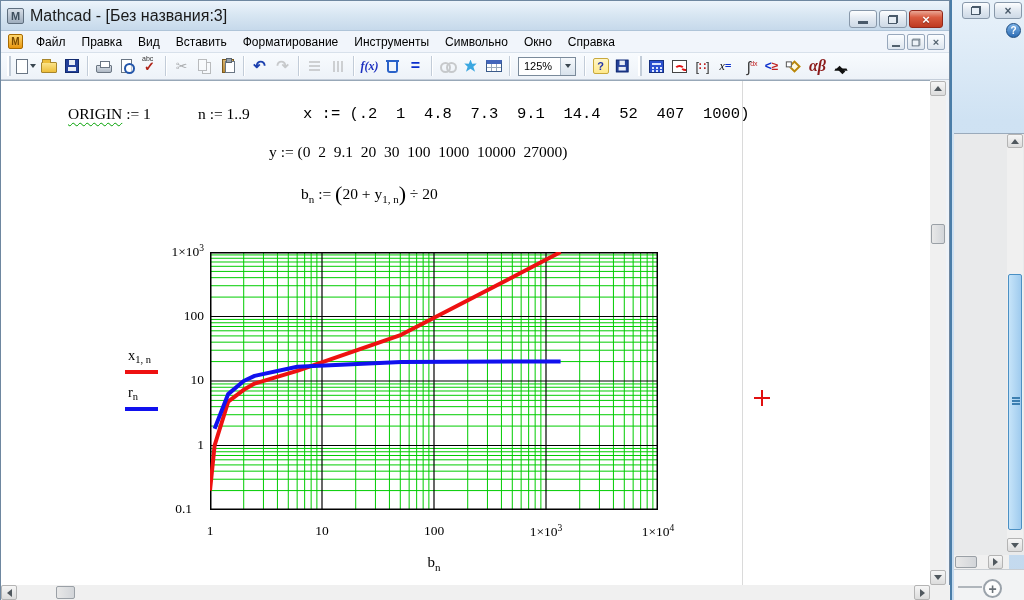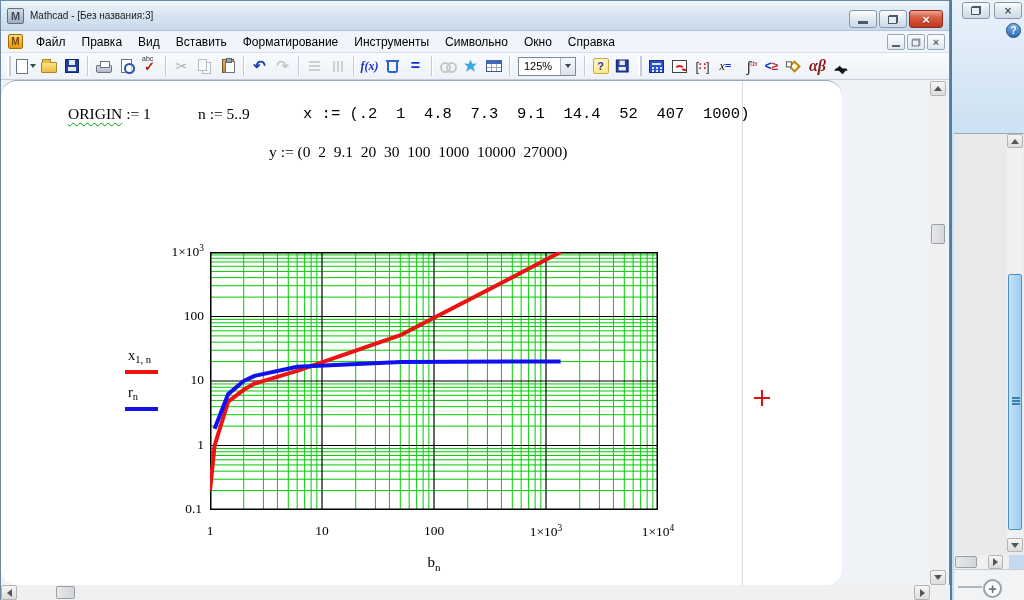--- a/index.html
+++ b/index.html
@@ -11,21 +11,21 @@
   #mcwin { position:absolute; left:0; top:0; width:950px; height:600px;
            border:1px solid #6E87A0; background:#EFF3F8; }
 
   
   #titlebar { position:absolute; left:0; top:0; right:0; height:30px;
               background:linear-gradient(#EDF4FB, #D9E7F3 45%, #C6D9EB);
               border-bottom:1px solid #AFC4D8; display:flex; align-items:center; }
   .app-ico { width:17px; height:16px; margin:0 6px 0 6px; background:linear-gradient(#D7DFE8,#9FAEBE);
              border:1px solid #5E6E7E; border-radius:2px; color:#3E4E5E; font-weight:bold;
              font-size:11px; display:flex; align-items:center; justify-content:center; }
-  #title-text { font-size:10px; color:#1A1A1A; }
+  #title-text { font-size:16px; color:#1A1A1A; }
   #caption-btns { position:absolute; right:6px; top:9px; display:flex; gap:2px; }
   .cap-btn { width:28px; height:18px; border:1px solid #8898AA; border-radius:3px;
              background:linear-gradient(#FDFEFF,#E3EAF2 45%,#CDD9E6);
              display:flex; align-items:center; justify-content:center; }
   .cap-btn.close { width:34px; border-color:#93281A;
              background:linear-gradient(#E9A796,#D95B40 40%,#BE3A20); }
   .min-g { width:10px; height:3px; background:#4A5A6A; margin-top:7px; }
   .restore-g { width:10px; height:9px; position:relative; }
   .restore-g::before { content:""; position:absolute; right:0; top:0; width:7px; height:6px; border:1px solid #4A5A6A; }
   .restore-g::after  { content:""; position:absolute; left:0; bottom:0; width:7px; height:6px; border:1px solid #4A5A6A; background:#E6EDF4; }
@@ -125,22 +125,22 @@
   .ic-bool { font-size:12px; font-weight:bold; color:#0B2FCC; }
   .ic-bool::after { content:"≥"; color:#C02020; }
   .ic-prog { width:9px; height:9px; border:2px solid #B8860B; background:#FFF9E0; transform:rotate(45deg); position:relative; }
   .ic-prog::before { content:""; position:absolute; left:-6px; top:2px; width:4px; height:4px; border:1px solid #555; background:#FFF; transform:rotate(-45deg); }
   .ic-greek { font-family:"Liberation Serif",serif; font-style:italic; font-weight:bold; font-size:16px; color:#8B1A1A; }
   .ic-symb { width:14px; height:7px; position:relative; margin-top:2px; }
   .ic-symb::before { content:""; position:absolute; left:3px; top:2px; width:8px; height:8px; background:#111; transform:rotate(45deg) scaleY(.5); }
   .ic-symb::after { content:""; position:absolute; left:1px; top:4px; width:12px; height:3px; background:#111; transform:perspective(10px) rotateX(40deg); }
 
   
-  #sheet { position:absolute; left:0; top:79px; width:841px; height:505px; background:#FFF;
-           border-top:1px solid #98A8B8; overflow:hidden;border-radius:16px; }
+  #sheet { position:absolute; left:0; top:79px; width:929px; height:505px; background:#FFF;
+           border-top:1px solid #98A8B8; overflow:hidden; }
   .margin-line { position:absolute; left:741px; top:0; width:1px; height:100%; background:#DADADA; }
   .math { position:absolute; font-family:"Liberation Serif", serif; font-size:15.5px; color:#000; white-space:pre; }
   .math sub { font-size:11px; vertical-align:-4px; line-height:0; }
   .bp { font-size:22px; font-weight:300; vertical-align:-2px; }
   .squiggle { text-decoration:underline; text-decoration-style:wavy; text-decoration-color:#00A000;
               text-decoration-thickness:1px; text-underline-offset:3px; }
 
   
   #plot-region { position:absolute; left:209px; top:171px; width:449px; height:259px; }
   .tick { position:absolute; font-family:"Liberation Serif", serif; font-size:13.5px; color:#000; }
@@ -349,26 +349,27 @@
         <span class="tbi">
           <span class="ic ic-symb"></span>
         </span>
       </div>
 
     <div id="sheet">
       <div class="margin-line"></div>
 
       <div class="math" style="left:67px; top:24px;"><span class="squiggle">ORIGIN</span><span> := 1</span></div>
 
-      <div class="math" style="left:197px; top:24px;">n := 5..9</div>
+      <div class="math" style="left:197px; top:24px;">n := 1..9</div>
 
       <div class="math" style="left:302px; top:24px;font-family:Liberation Mono, monospace;">x := (.2  1  4.8  7.3  9.1  14.4  52  407  1000)</div>
 
       <div class="math" style="left:268px; top:62px;">y := (0  2  9.1  20  30  100  1000  10000  27000)</div>
 
+      <div class="math" style="left:300px; top:100px;">b<sub>n</sub> := <span class="bp">(</span>20 + y<sub>1, n</sub><span class="bp">)</span> ÷ 20</div>
 
 
       <div id="plot-region"><svg width="449" height="259" viewBox="0 0 449 259">
             <line x1="33.71535951436589" y1="0" x2="33.71535951436589" y2="258" stroke="#00CC00" stroke-width="1"></line>
             <line x1="53.43758052860219" y1="0" x2="53.43758052860219" y2="258" stroke="#00CC00" stroke-width="1"></line>
             <line x1="67.43071902873179" y1="0" x2="67.43071902873179" y2="258" stroke="#00CC00" stroke-width="1"></line>
             <line x1="78.28464048563411" y1="0" x2="78.28464048563411" y2="258" stroke="#00CC00" stroke-width="1"></line>
             <line x1="87.15294004296808" y1="0" x2="87.15294004296808" y2="258" stroke="#00CC00" stroke-width="1"></line>
             <line x1="94.65098048159676" y1="0" x2="94.65098048159676" y2="258" stroke="#00CC00" stroke-width="1"></line>
             <line x1="101.14607854309767" y1="0" x2="101.14607854309767" y2="258" stroke="#00CC00" stroke-width="1"></line>
@@ -437,21 +438,21 @@
             <line x1="0" y1="64.5" x2="448" y2="64.5" stroke="#000000" stroke-width="1.2"></line>
             <rect x="0.75" y="0.75" width="446.5" height="256.5" fill="none" stroke="#000000" stroke-width="1.5"></rect>
             <polyline points="0.0,238.6 4.6,193.5 18.2,149.6 33.7,137.8 44.6,131.6 87.2,118.8 191.2,82.8 302.4,25.2 350.6,0.0" fill="none" stroke="#EE1111" stroke-width="4" stroke-linejoin="round" stroke-linecap="butt"></polyline>
             <polyline points="4.6,176.8 18.2,142.1 33.7,129.0 44.6,123.9 87.2,114.7 191.2,110.1 302.4,109.6 350.6,109.6" fill="none" stroke="#1111EE" stroke-width="4" stroke-linejoin="round" stroke-linecap="butt"></polyline>
           </svg></div>
       <div id="ticks">
           <div class="tick tick-y" style="left: 153px; top: 162px;">1×10<sup>3</sup></div>
           <div class="tick tick-y" style="left: 153px; top: 226.5px;">100</div>
           <div class="tick tick-y" style="left: 153px; top: 291px;">10</div>
           <div class="tick tick-y" style="left: 153px; top: 355.5px;">1</div>
-          <div class="tick tick-y" style="left: 151px; top: 420px;">0.1</div>
+          <div class="tick tick-y" style="left: 141px; top: 420px;">0.1</div>
           <div class="tick tick-x" style="left: 177px; top: 442px;">1</div>
           <div class="tick tick-x" style="left: 289px; top: 442px;">10</div>
           <div class="tick tick-x" style="left: 401px; top: 442px;">100</div>
           <div class="tick tick-x" style="left: 513px; top: 442px;">1×10<sup>3</sup></div>
           <div class="tick tick-x" style="left: 625px; top: 442px;">1×10<sup>4</sup></div>
         </div>
       <div id="axis-title" class="math">b<sub>n</sub></div>
       <div id="legend">
           <div class="leg-label">x<sub>1, n</sub></div>
           <div class="leg-line" style="background: rgb(238, 17, 17);"></div>

